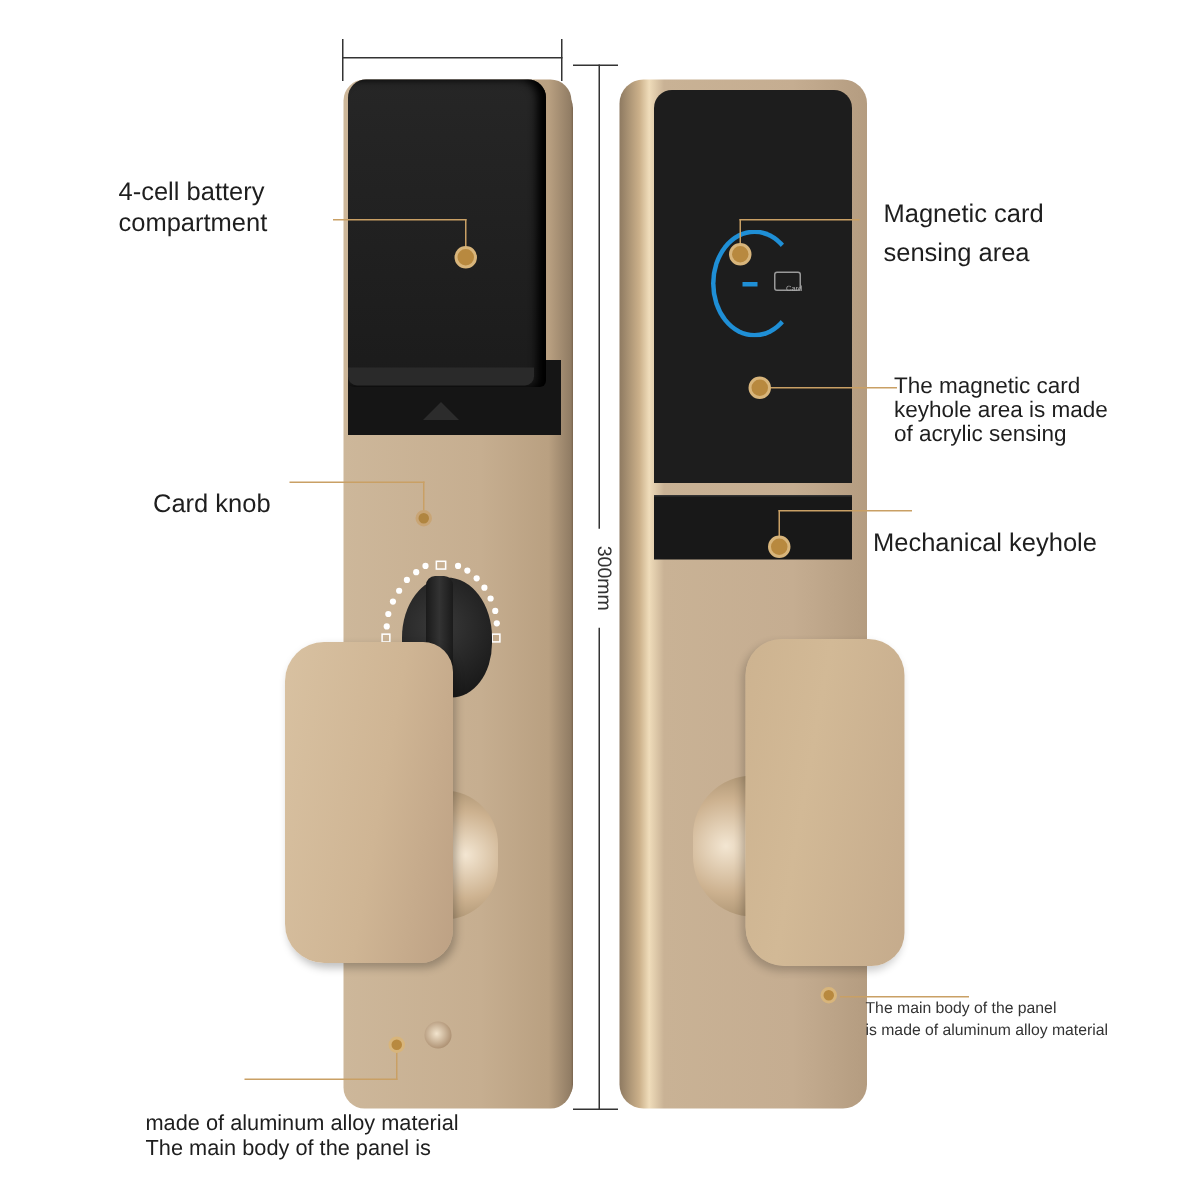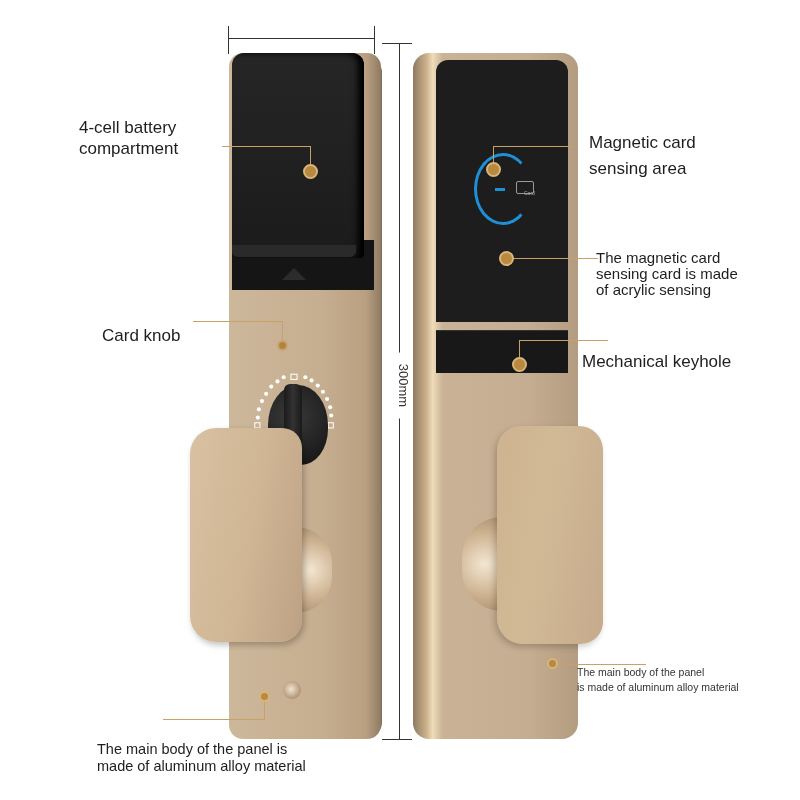--- a/index.html
+++ b/index.html
@@ -118,35 +118,35 @@
 
 <div class="label" style="left:102px;top:325px;">Card knob</div>
 <div class="line-gold" style="left:193px;top:321px;width:90px;height:1px;"></div>
 <div class="line-gold" style="left:282px;top:321px;width:1px;height:20px;"></div>
 <div class="dot small" style="left:277px;top:340px;background:#b08540;border-color:#c9a575;"></div>
 
 <div class="line-gold" style="left:163px;top:719px;width:102px;height:1px;"></div>
 <div class="line-gold" style="left:264px;top:700px;width:1px;height:20px;"></div>
 <div class="dot small" style="left:259px;top:691px;"></div>
 <div class="label mid" style="left:97px;top:741px;font-size:14.5px;line-height:17px;">
+  <div>made of aluminum alloy material</div>
   <div>The main body of the panel is</div>
-  <div>made of aluminum alloy material</div>
 </div>
 
 <div class="label" style="left:589px;top:132px;">
   <div>Magnetic card</div>
   <div style="margin-top:5px;">sensing area</div>
 </div>
 <div class="line-gold" style="left:493px;top:146px;width:80px;height:1px;"></div>
 <div class="line-gold" style="left:493px;top:146px;width:1px;height:18px;"></div>
 <div class="dot" style="left:486px;top:162px;"></div>
 
 <div class="label mid" style="left:596px;top:231px;margin-top:19px;">
   <div>The magnetic card</div>
-  <div>sensing card is made</div>
+  <div>keyhole area is made</div>
   <div>of acrylic sensing</div>
 </div>
 <div class="line-gold" style="left:512px;top:258px;width:86px;height:1px;"></div>
 <div class="dot" style="left:499px;top:251px;"></div>
 
 <div class="line-gold" style="left:519px;top:340px;width:89px;height:1px;"></div>
 <div class="line-gold" style="left:519px;top:340px;width:1px;height:19px;"></div>
 <div class="dot" style="left:512px;top:357px;"></div>
 <div class="label" style="left:582px;top:351px;">Mechanical keyhole</div>
 

